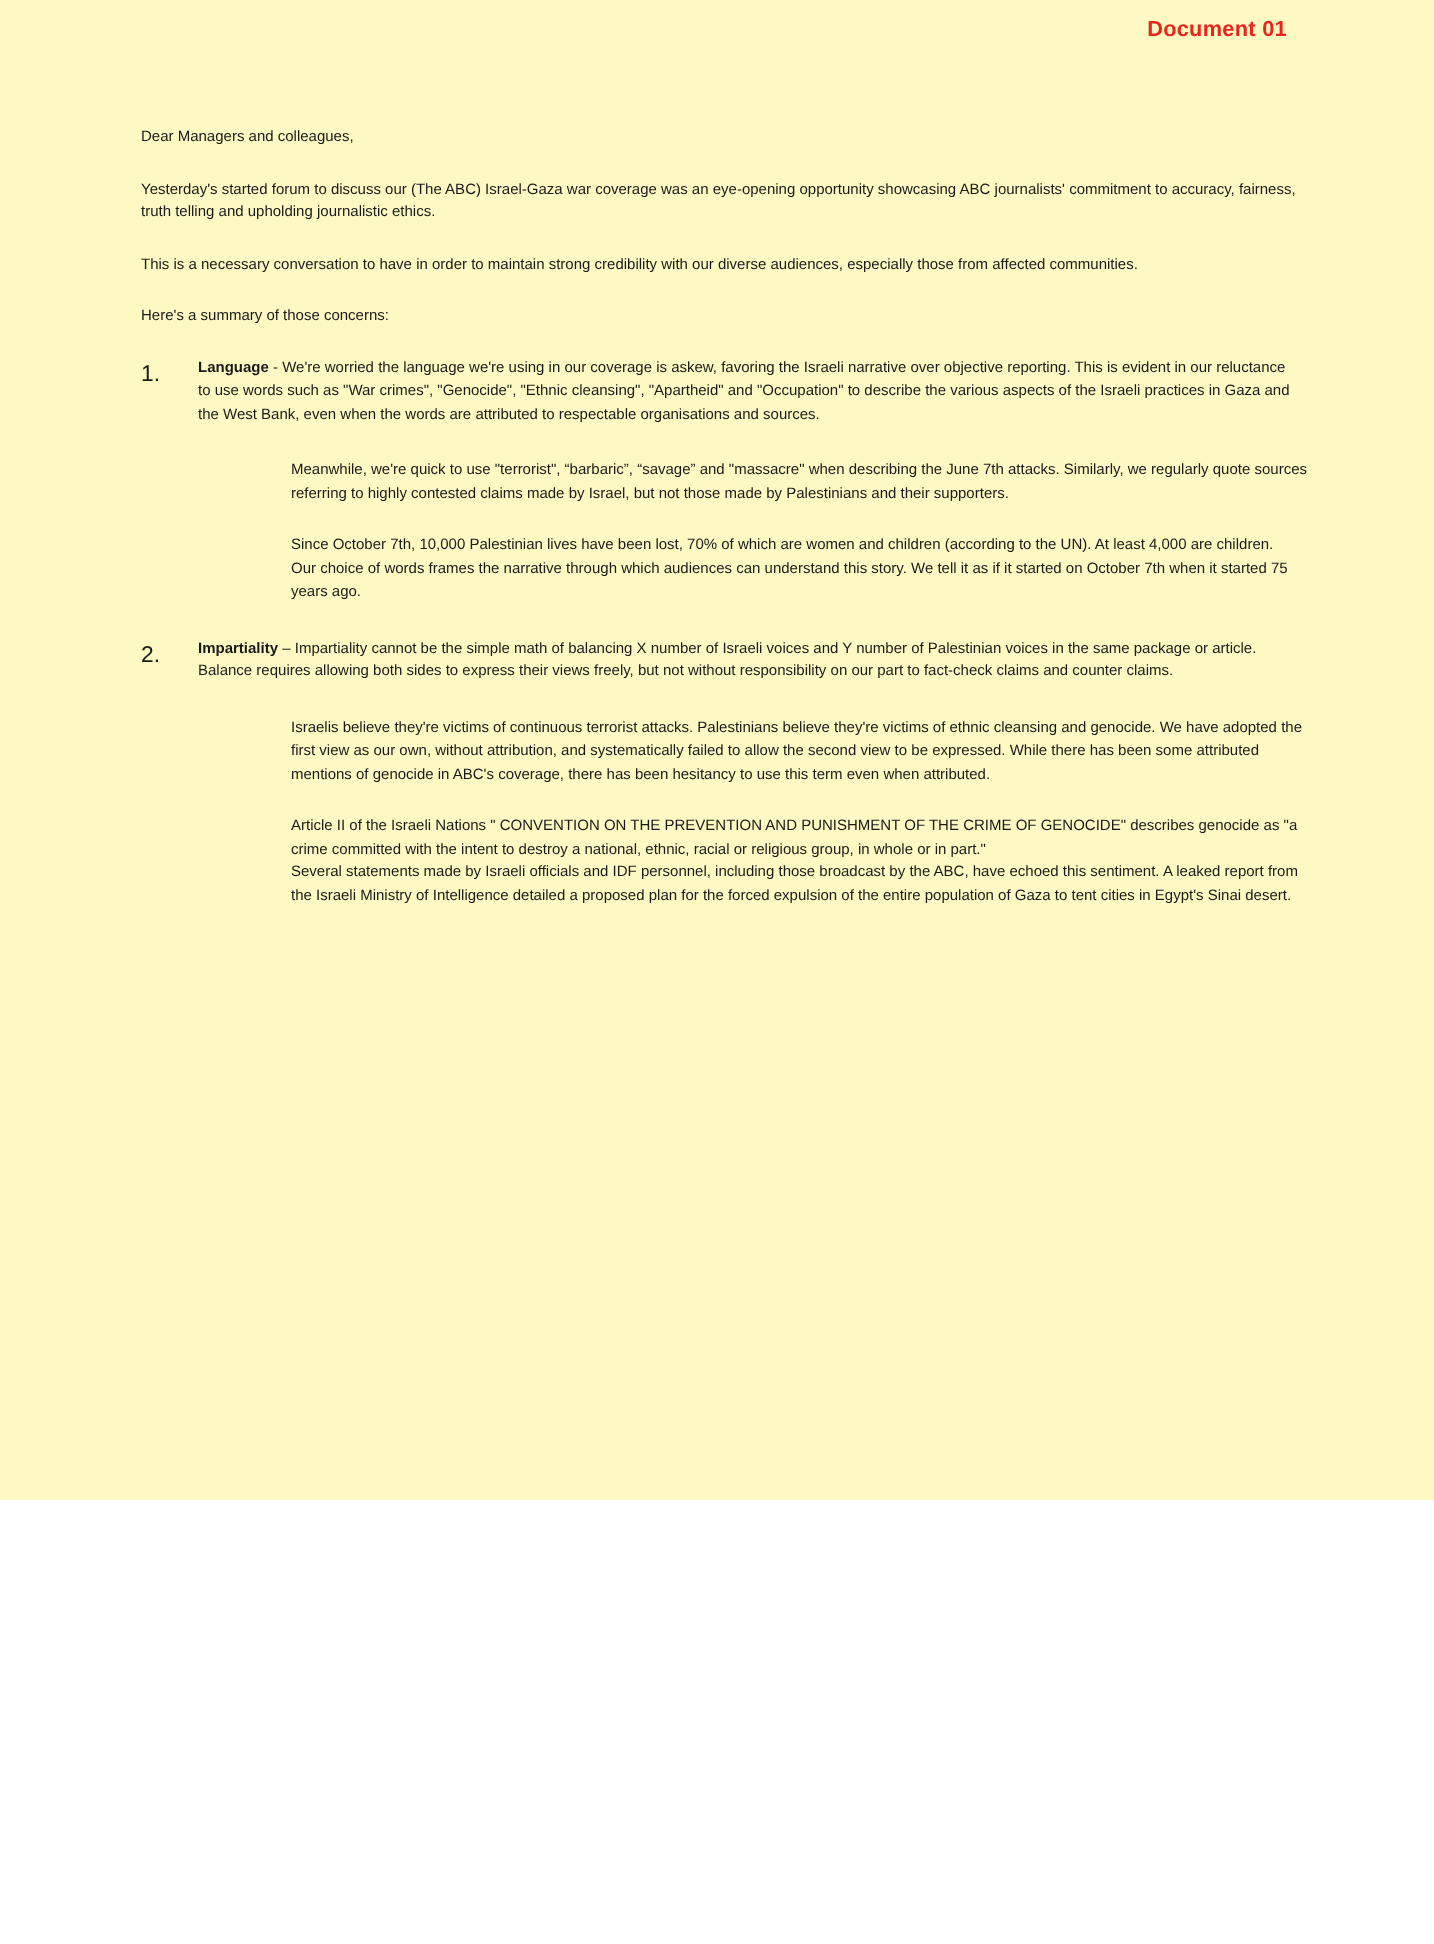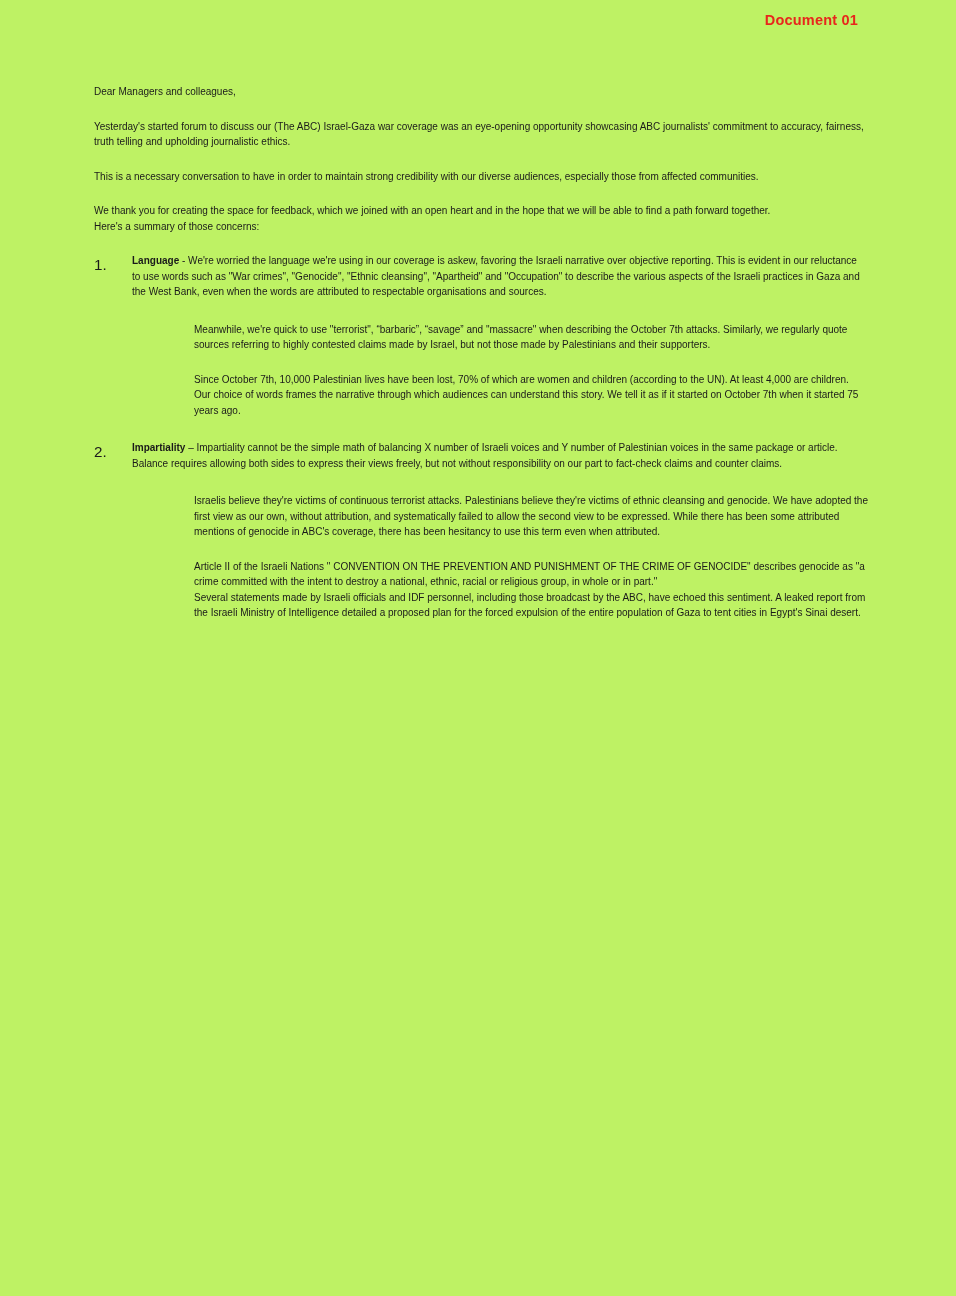--- a/index.html
+++ b/index.html
@@ -7,22 +7,22 @@
     padding: 0;
     background: #ffffff;
   }
   body {
     font-family: "Liberation Sans", sans-serif;
     color: #1a1a1a;
   }
   .page {
     position: relative;
     width: 956px;
-    height: 1296px;
-    background: #bef264;
+    height: 1000px;
+    background: #fef9c3;
     overflow: hidden;
     box-sizing: border-box;
   }
   .doc-label {
     position: absolute;
     top: 12px;
     right: 98px;
     color: #e8261c;
     font-size: 14.5px;
     font-weight: bold;
@@ -91,29 +91,28 @@
   <div class="doc-label" style="color: rgb(232, 38, 28);">Document 01</div>
 
   <div class="body-wrap">
 
     <p class="para">Dear Managers and colleagues,</p>
 
     <p class="para">Yesterday's started forum to discuss our (The ABC) Israel-Gaza war coverage was an eye-opening opportunity showcasing ABC journalists' commitment to accuracy, fairness, truth telling and upholding journalistic ethics.</p>
 
     <p class="para">This is a necessary conversation to have in order to maintain strong credibility with our diverse audiences, especially those from affected communities.</p>
 
-    <p class="para tight">We thank you for creating the space for feedback, which we joined with an open heart and in the hope that we will be able to find a path forward together.</p>
 
     <p class="para">Here's a summary of those concerns:</p>
 
     <ol class="numlist">
 
       <li>
         <p class="lead"><b>Language</b><span> - We're worried the language we're using in our coverage is askew, favoring the Israeli narrative over objective reporting. This is evident in our reluctance to use words such as "War crimes", "Genocide", "Ethnic cleansing", "Apartheid" and "Occupation" to describe the various aspects of the Israeli practices in Gaza and the West Bank, even when the words are attributed to respectable organisations and sources.</span></p>
-        <p class="sub first">Meanwhile, we're quick to use "terrorist", “barbaric”, “savage” and "massacre" when describing the October 7th attacks. Similarly, we regularly quote sources referring to highly contested claims made by Israel, but not those made by Palestinians and their supporters.</p>
+        <p class="sub first">Meanwhile, we're quick to use "terrorist", “barbaric”, “savage” and "massacre" when describing the June 7th attacks. Similarly, we regularly quote sources referring to highly contested claims made by Israel, but not those made by Palestinians and their supporters.</p>
         <p class="sub" style="margin-bottom:0">Since October 7th, 10,000 Palestinian lives have been lost, 70% of which are women and children (according to the UN). At least 4,000 are children.</p>
         <p class="sub last">Our choice of words frames the narrative through which audiences can understand this story. We tell it as if it started on October 7th when it started 75 years ago.</p>
       </li>
 
       <li>
         <p class="lead"><b>Impartiality</b><span> – Impartiality cannot be the simple math of balancing X number of Israeli voices and Y number of Palestinian voices in the same package or article. Balance requires allowing both sides to express their views freely, but not without responsibility on our part to fact-check claims and counter claims.</span></p>
         <p class="sub first">Israelis believe they're victims of continuous terrorist attacks. Palestinians believe they're victims of ethnic cleansing and genocide. We have adopted the first view as our own, without attribution, and systematically failed to allow the second view to be expressed. While there has been some attributed mentions of genocide in ABC's coverage, there has been hesitancy to use this term even when attributed.</p>
         <p class="sub" style="margin-bottom:0">Article II of the Israeli Nations " CONVENTION ON THE PREVENTION AND PUNISHMENT OF THE CRIME OF GENOCIDE" describes genocide as "a crime committed with the intent to destroy a national, ethnic, racial or religious group, in whole or in part."</p>
         <p class="sub">Several statements made by Israeli officials and IDF personnel, including those broadcast by the ABC, have echoed this sentiment. A leaked report from the Israeli Ministry of Intelligence detailed a proposed plan for the forced expulsion of the entire population of Gaza to tent cities in Egypt's Sinai desert.</p>
       </li>

